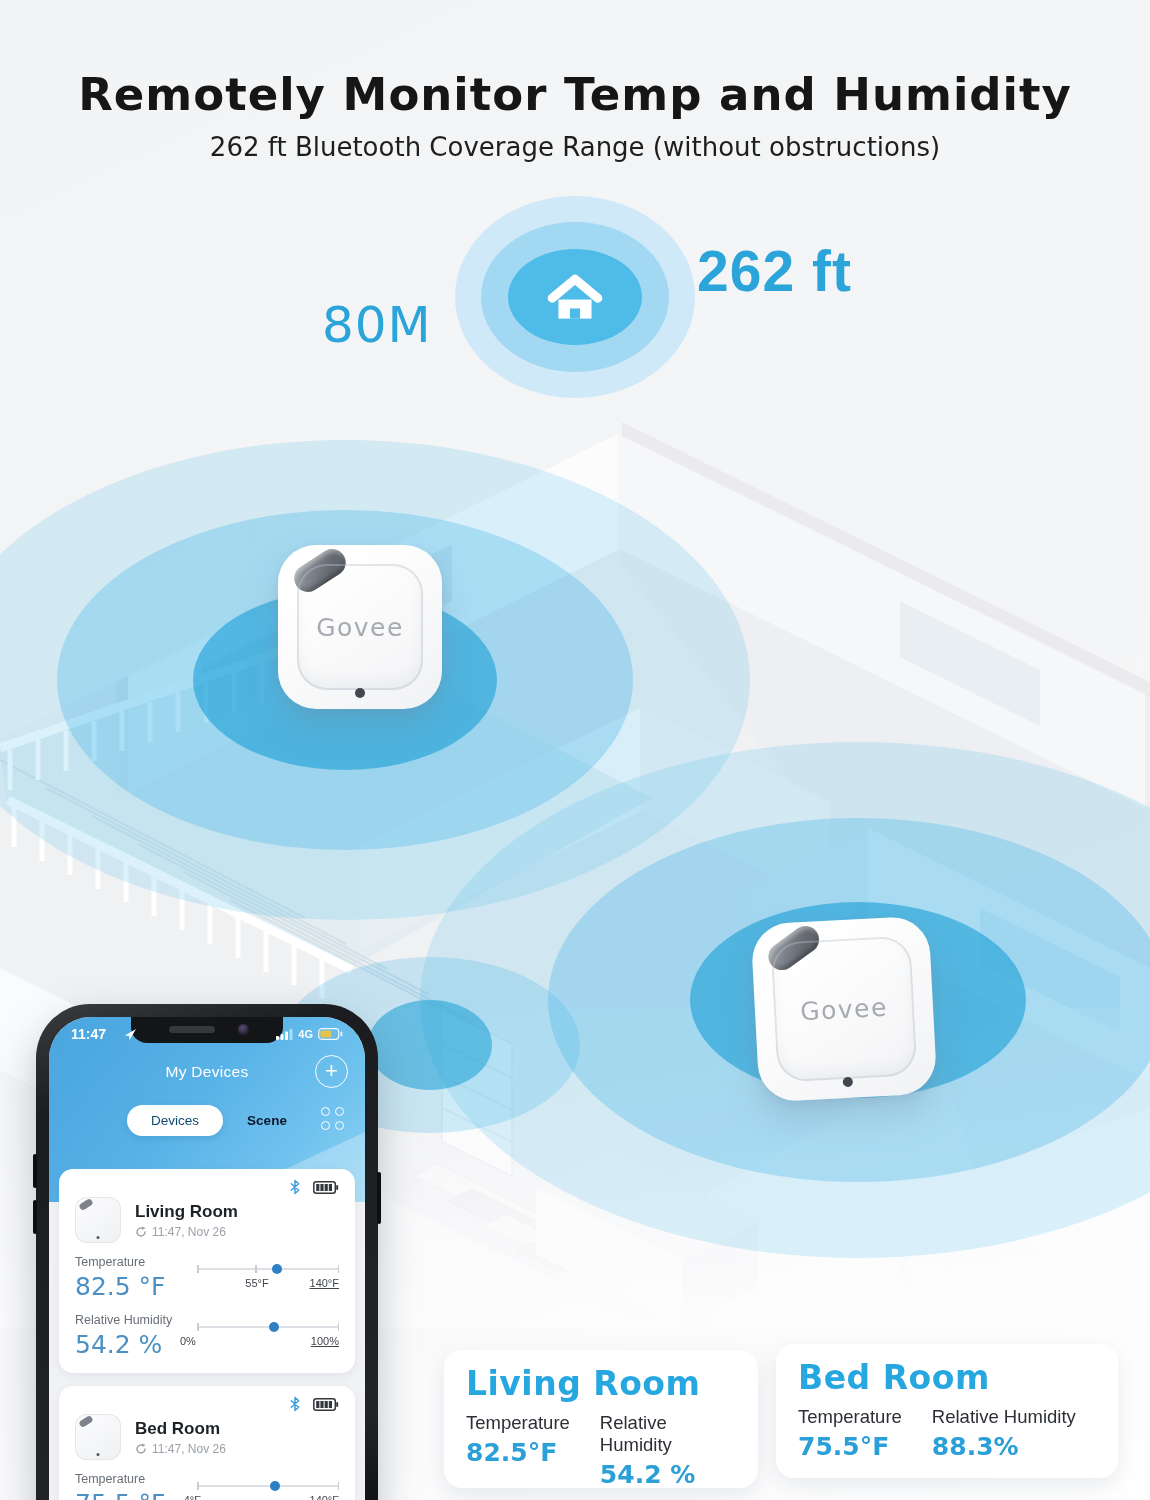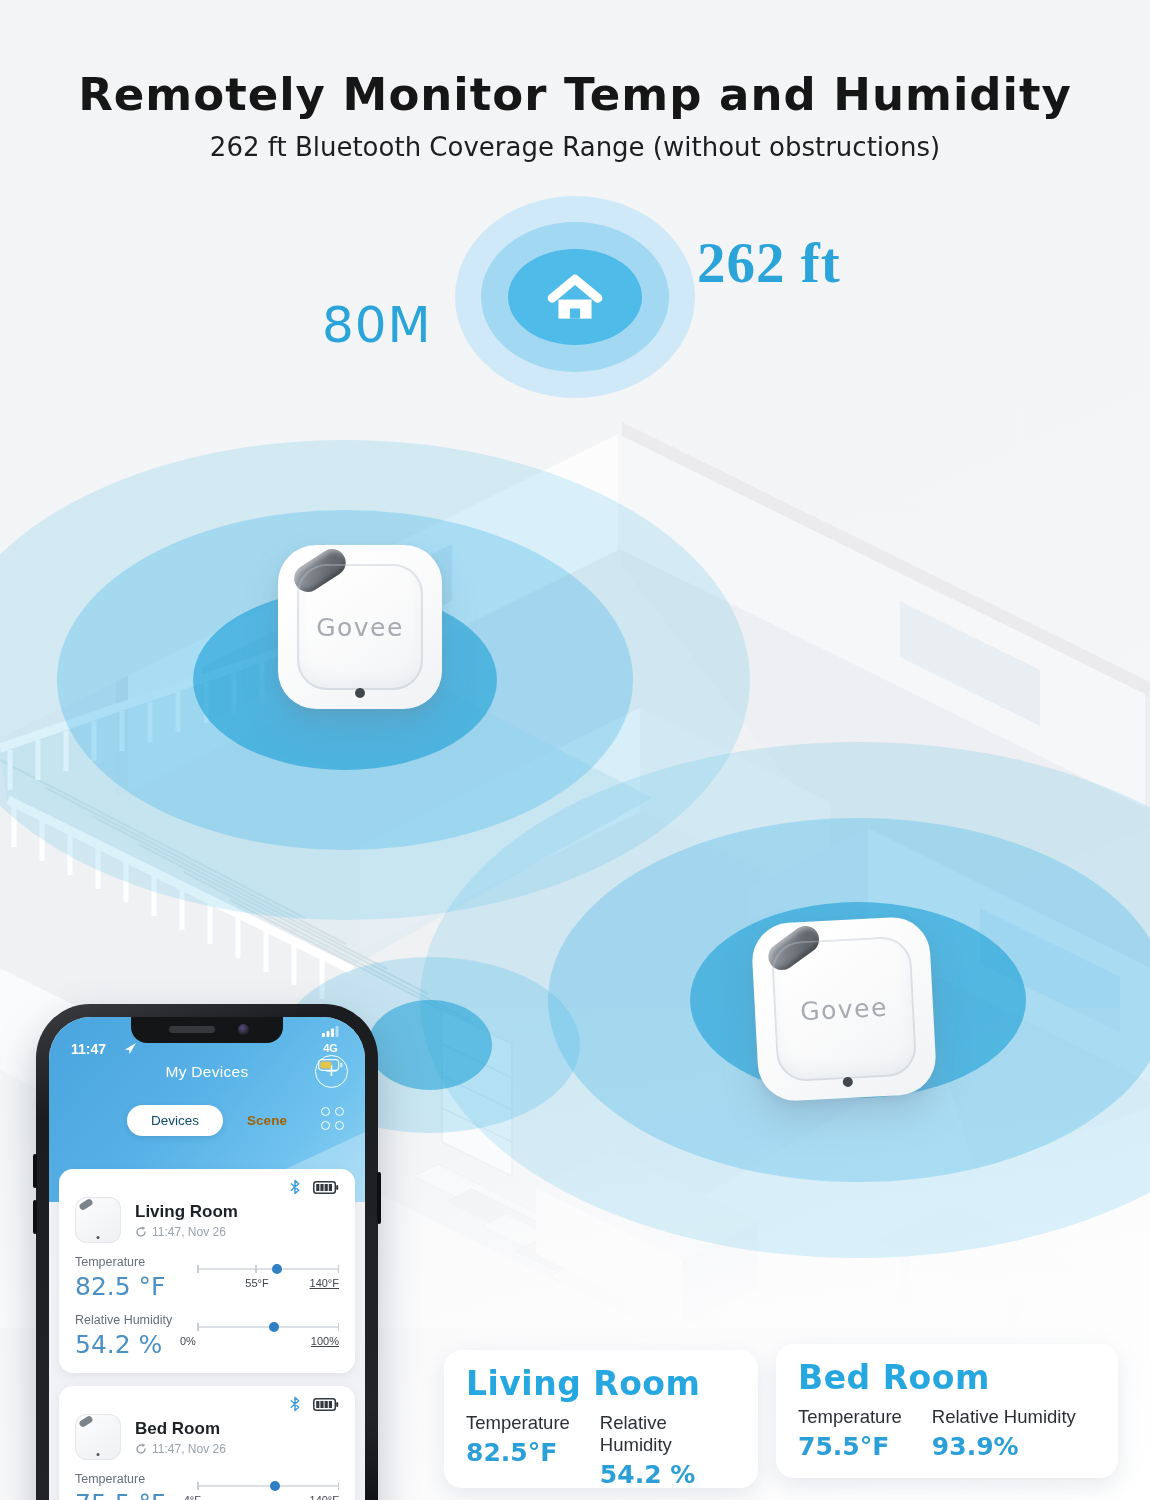--- a/index.html
+++ b/index.html
@@ -15,21 +15,21 @@
                 font-family:"DejaVu Sans", sans-serif; font-size:26px; color:#1e1e1e; }
 
   
   .badge { position:absolute; left:455px; top:196px; width:240px; height:202px; z-index:4; }
   .badge .ring { position:absolute; border-radius:50%; }
   .badge .r-outer { inset:0; background:#cfe9f8; }
   .badge .r-mid   { inset:26px; background:#a2d8f2; }
   .badge .r-inner { inset:53px; background:#4fbbe9; display:flex; align-items:center; justify-content:center; }
   .cov-left  { position:absolute; left:322px; top:296px; z-index:4; font-family:"DejaVu Sans", sans-serif;
                font-weight:400; font-size:50px; color:#2ba4da; letter-spacing:1px; }
-  .cov-right { position:absolute; left:697px; top:230px; z-index:4; font-family:Liberation Serif, serif;
+  .cov-right { position:absolute; left:697px; top:238px; z-index:4; font-family:Liberation Sans, sans-serif;
                font-weight:700; font-size:57px; color:#2ba4da; letter-spacing:1px; }
 
   
   svg.house { position:absolute; left:0; top:408px; z-index:1; }
   svg.rings { position:absolute; left:0; top:0; z-index:2; pointer-events:none; }
 
   
   .sensor { position:absolute; z-index:3; background:linear-gradient(145deg,#ffffff 20%,#f1f2f4 100%);
             border-radius:38px; box-shadow:0 20px 34px rgba(110,135,160,.28), 0 4px 8px rgba(120,140,160,.18); }
   .sensor .panel { position:absolute; inset:19px; border-radius:30px;
@@ -54,31 +54,31 @@
   .app-head::after { content:""; position:absolute; right:0; bottom:0; width:150px; height:70px;
               background:rgba(255,255,255,.28); clip-path:polygon(100% 0, 100% 100%, 0 100%); }
   .notch { position:absolute; top:0; left:50%; transform:translateX(-50%); width:152px; height:26px;
            background:#141517; border-radius:0 0 16px 16px; z-index:3; }
   .notch .spk { position:absolute; left:38px; top:9px; width:46px; height:7px; border-radius:4px; background:#36383c; }
   .notch .cam { position:absolute; right:34px; top:7px; width:11px; height:11px; border-radius:50%;
                 background:radial-gradient(circle at 40% 35%,#5a4e7a 0%,#201f2b 70%); }
   .statusbar { position:absolute; top:9px; left:0; width:100%; padding:0 22px; display:flex;
                justify-content:space-between; align-items:center; color:#fff; z-index:4; }
   .sb-left { display:flex; align-items:center; gap:19px; font-size:14px; font-weight:700; }
-  .sb-right { display:flex; align-items:center; gap:5px; font-size:11px; font-weight:700;flex-direction:column; }
+  .sb-right { display:flex; align-items:center; gap:5px; font-size:11px; font-weight:700; }
   .mydev-row { position:absolute; top:46px; left:0; width:100%; text-align:center; color:#fff;
                font-size:15.5px; font-weight:500; letter-spacing:.3px; z-index:2; }
   .add-btn { position:absolute; top:38px; right:17px; width:33px; height:33px; border:1.6px solid #fff;
              border-radius:50%; color:#fff; font-size:22px; font-weight:400; line-height:29px;
              text-align:center; z-index:2; }
   .tabs-row { position:absolute; top:88px; left:0; width:100%; display:flex; align-items:center;
               justify-content:center; gap:24px; z-index:2; }
   .tab-pill { background:#fff; border-radius:19px; padding:8px 24px; font-size:13.5px; font-weight:400;
               color:#0c4a6e; box-shadow:0 2px 6px rgba(30,90,130,.18); }
-  .tab-plain { color:#a16207; font-size:13.5px; font-weight:700; }
+  .tab-plain { color:#0f172a; font-size:13.5px; font-weight:700; }
   .grid-icon { position:absolute; right:20px; top:90px; width:24px; height:24px; display:grid;
                grid-template-columns:10px 10px; grid-template-rows:10px 10px; gap:4px; z-index:2; }
   .grid-icon span { width:9px; height:9px; border:1.7px solid #fff; border-radius:50%; }
 
   .cards { position:absolute; top:152px; left:0; width:100%; padding:0 10px; z-index:5; }
   .dev-card { background:#fff; border-radius:14px; padding:10px 16px 14px 16px; margin-bottom:13px;
               box-shadow:0 3px 10px rgba(90,110,130,.10); }
   .c-icons { display:flex; justify-content:flex-end; align-items:center; gap:12px; height:16px; }
   .dev-head { display:flex; align-items:center; gap:14px; margin-top:2px; }
   .thumb { width:46px; height:46px; border-radius:12px; background:linear-gradient(145deg,#fdfdfe,#eef0f2);
@@ -388,18 +388,18 @@
 
   <div class="info-card" style="left:776px; top:1344px; width:342px; height:134px;">
     <div class="ic-title">Bed Room</div>
     <div class="ic-cols">
       <div>
         <div class="ic-label">Temperature</div>
         <div class="ic-value">75.5°F</div>
       </div>
       <div>
         <div class="ic-label">Relative Humidity</div>
-        <div class="ic-value">93.9%</div>
+        <div class="ic-value">88.3%</div>
       </div>
     </div>
   </div>
 
 </div>
 
 </body></html>

